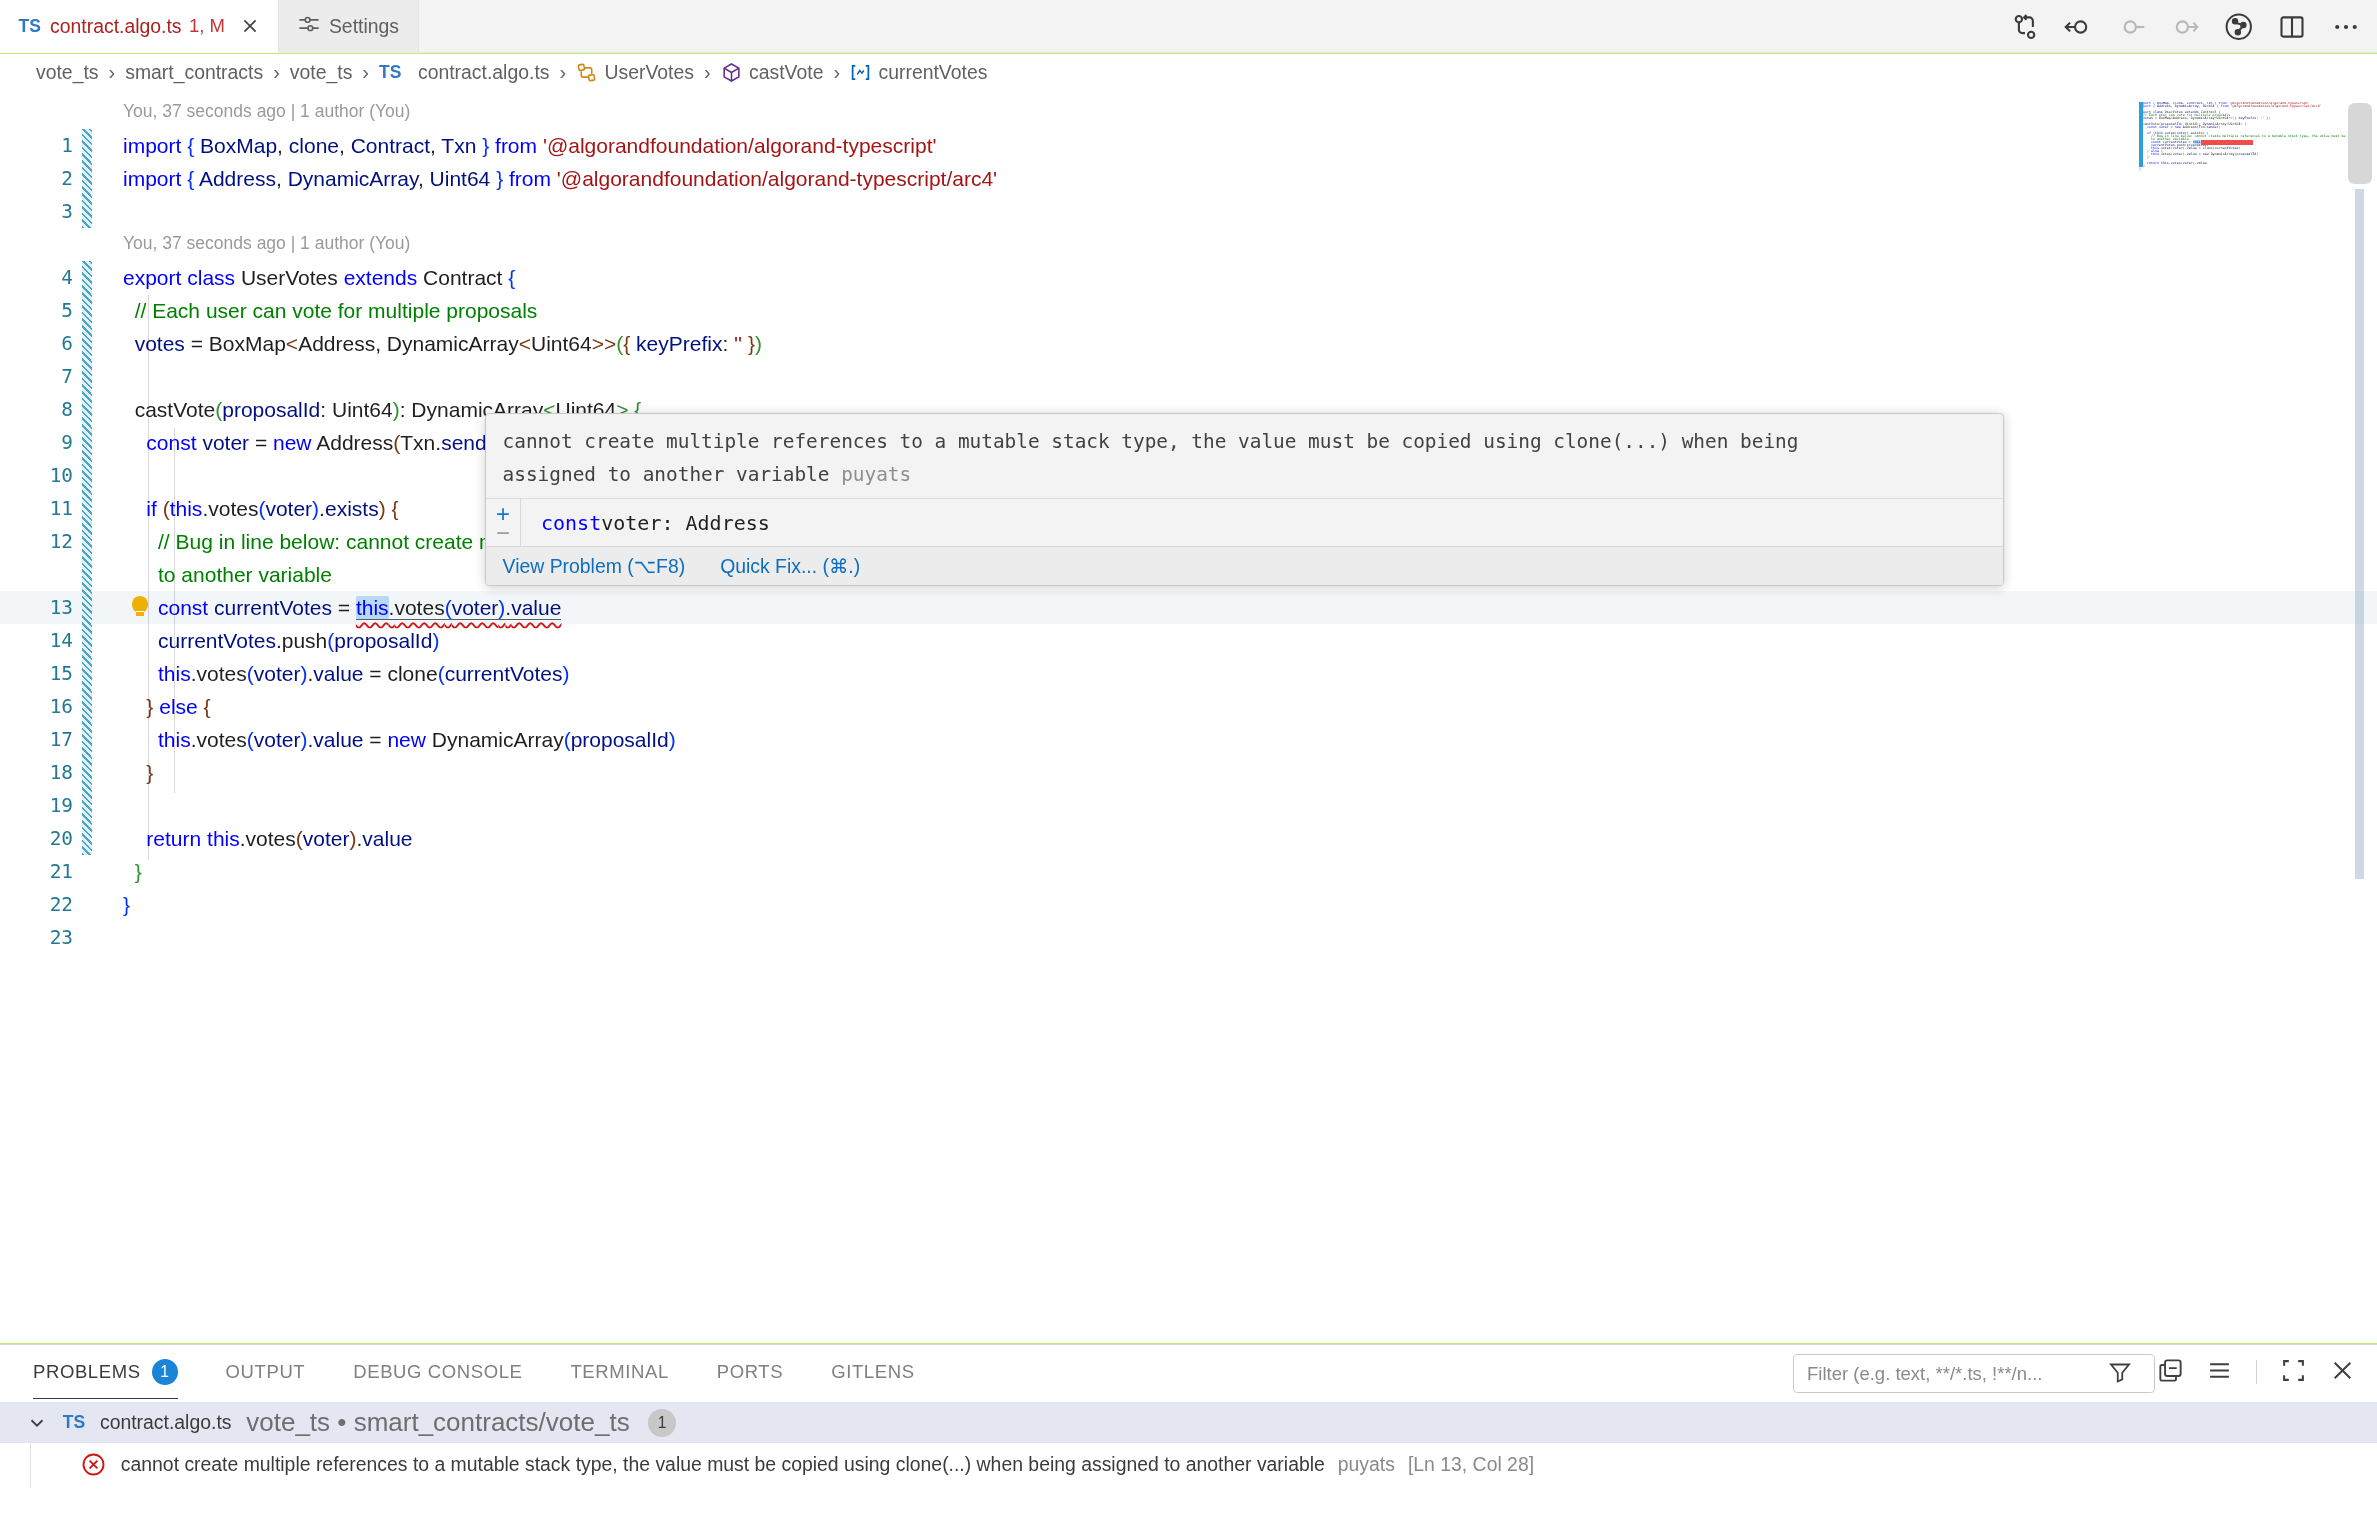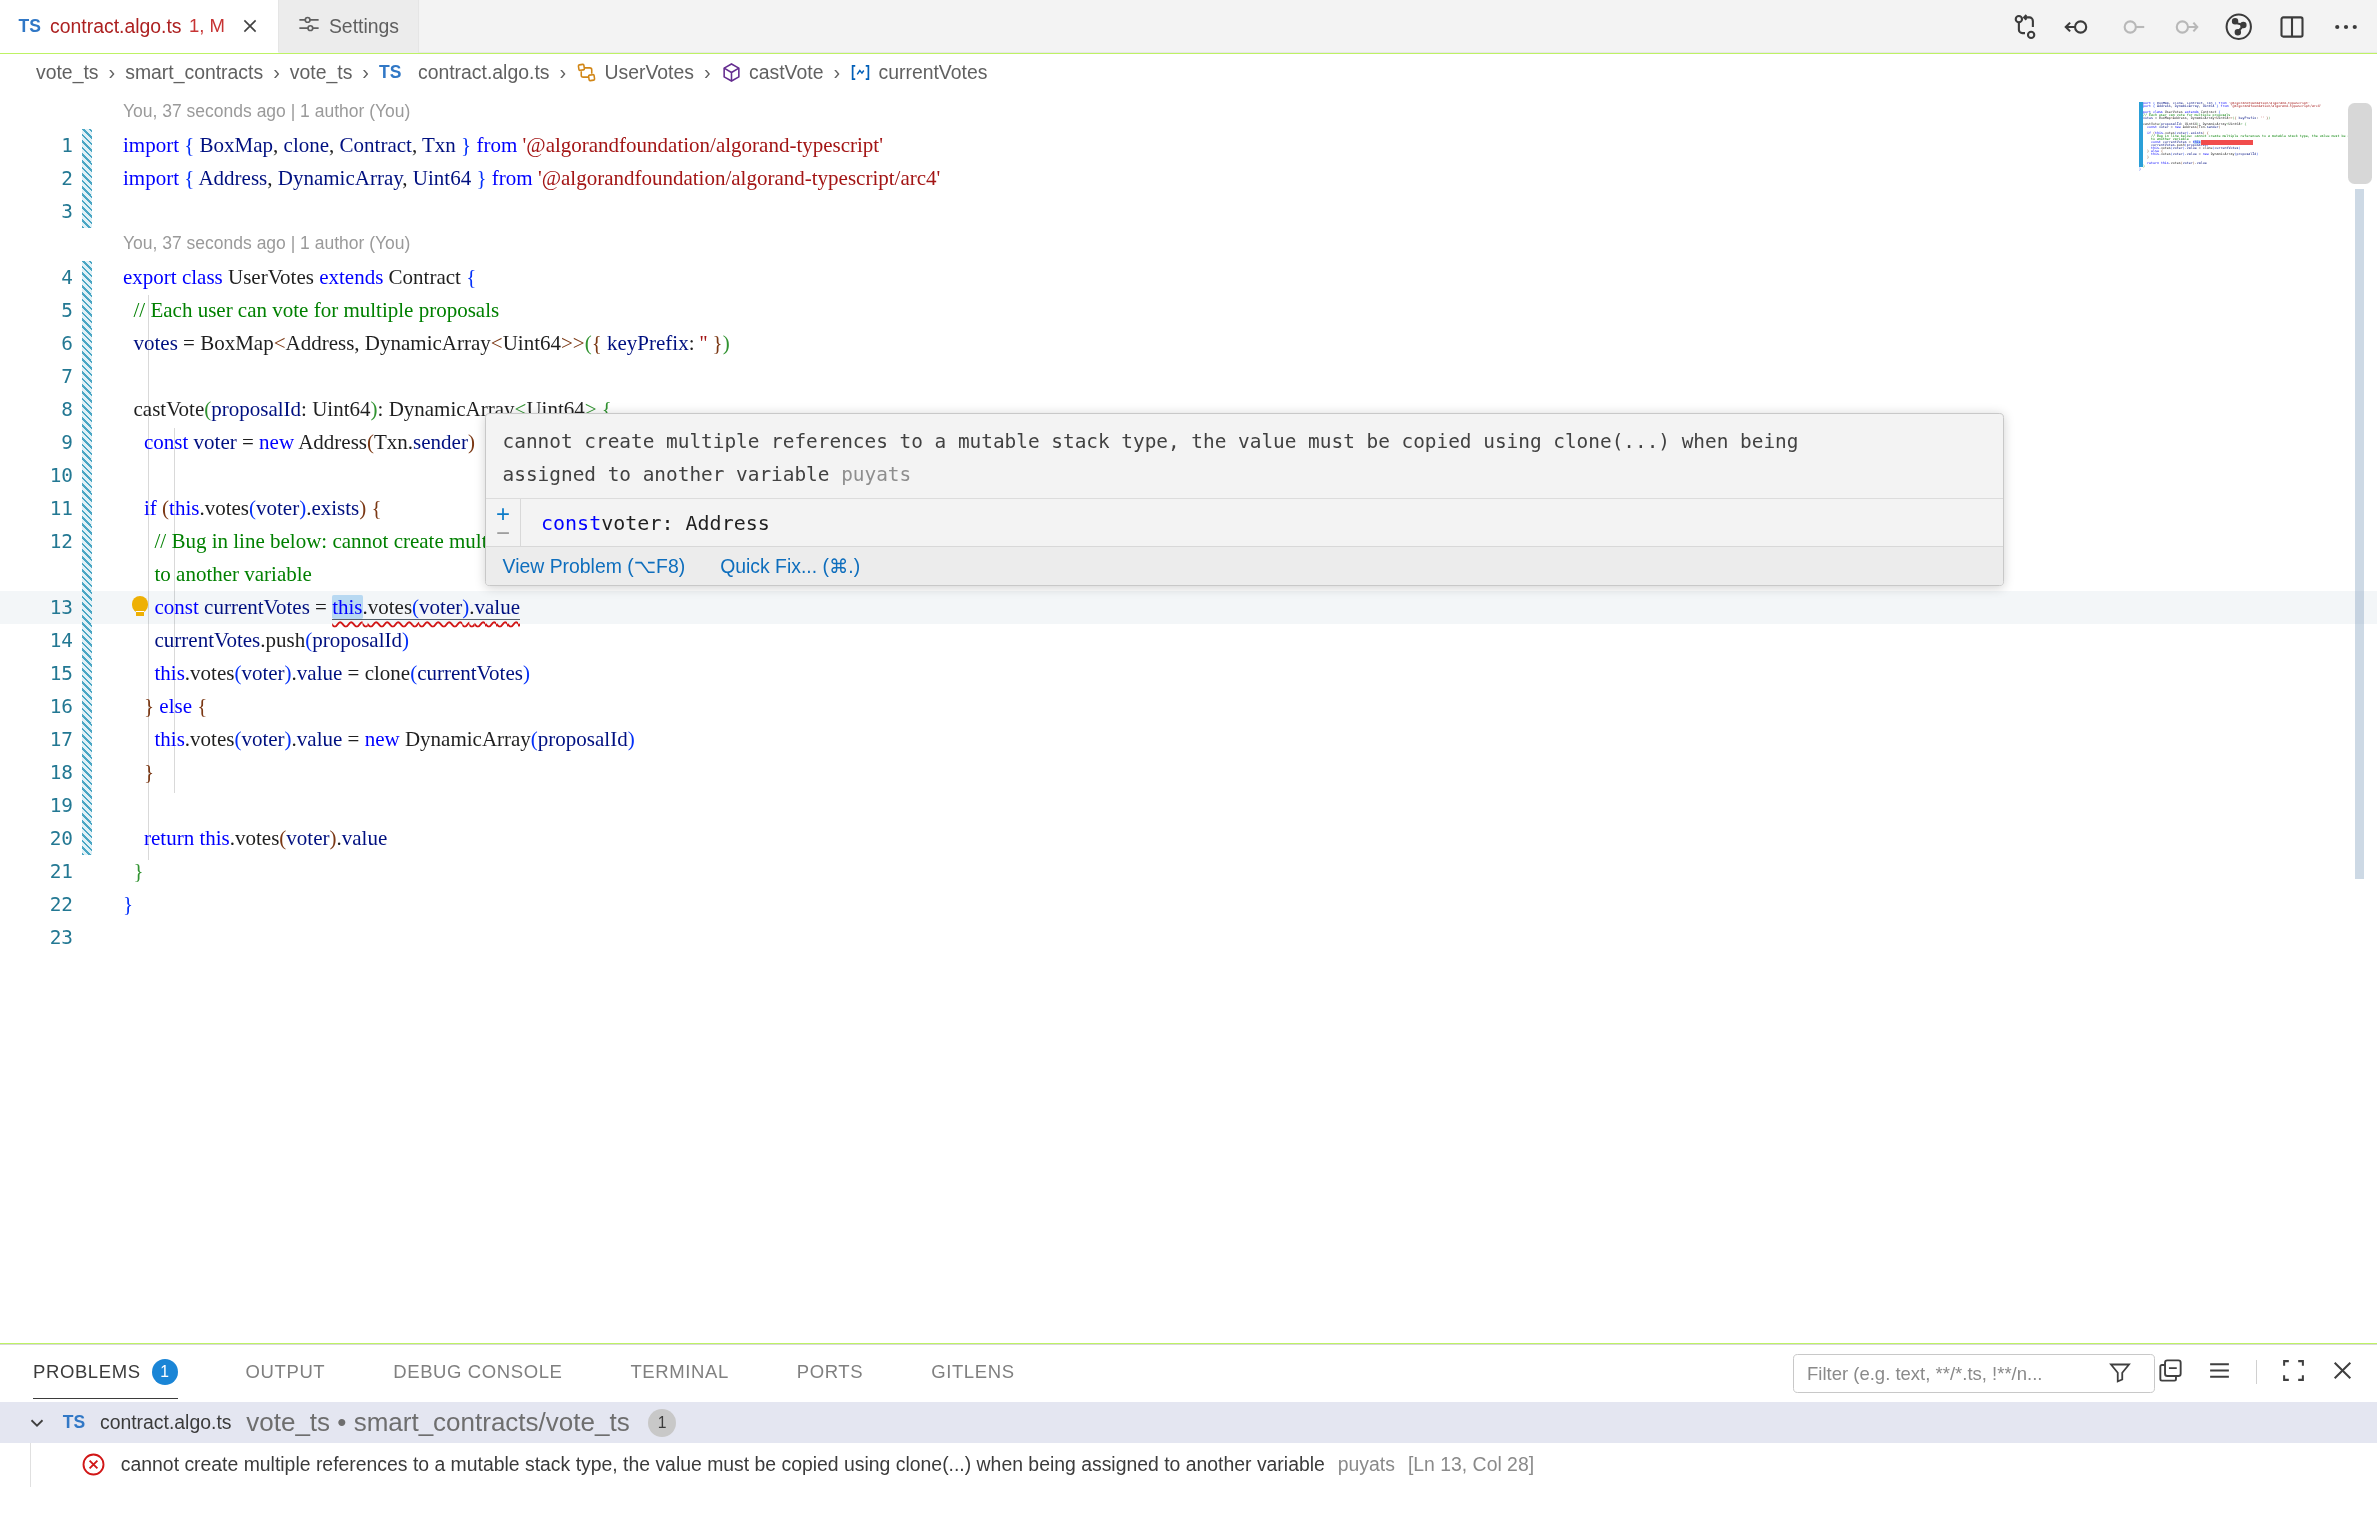--- a/index.html
+++ b/index.html
@@ -33,21 +33,21 @@
   
   #editor { position:absolute; left:0; top:90px; width:2377px; height:1253px; background:#fff; }
   #code-rows { position:absolute; left:0; top:5.5px; width:2377px; }
   .crow { position:relative; height:33px; }
   .crow.cur { background:rgba(90,130,160,0.07); }
   .ln { position:absolute; left:0; top:0; width:73px; text-align:right;
     font-family:"DejaVu Sans Mono", monospace; font-size:19.4px; line-height:33px; color:#237893; }
   .hatch { position:absolute; left:82px; top:0; width:10px; height:33px;
     background:repeating-linear-gradient(45deg,#49a6c4 0,#49a6c4 1.8px,#e1f1f7 1.8px,#e1f1f7 4.6px); }
   .ctext { position:absolute; left:123px; top:0; white-space:pre;
-    font-family:Liberation Serif, serif; font-size:21px; line-height:33px; color:#1f1f1f; }
+    font-family:Liberation Sans, sans-serif; font-size:21px; line-height:33px; color:#1f1f1f; }
   .blame { position:absolute; left:123px; top:0; font-size:17.5px; line-height:31px; color:#9a9a9a; }
   .kw { color:#0000ff; } .cm { color:#008000; } .st { color:#a31515; }
   .id { color:#001080; } .ty { color:#1f1f1f; } .fn { color:#1f1f1f; }
   .pn { color:#1f1f1f; }
   .b1 { color:#0431fa; } .b2 { color:#319331; } .b3 { color:#7b3814; }
   .ag2 { color:#319331; } .ag3 { color:#7b3814; }
   .hlw { background:#b8d9f2; border-radius:1.8px; }
   .errwrap { border-bottom:0.9px solid #55606a;
     text-decoration-line:underline; text-decoration-style:wavy;
     text-decoration-color:#d11616; text-decoration-thickness:1.5px;
@@ -84,21 +84,21 @@
   #mm-changebar { position:absolute; left:2139px; top:102px; width:3.7px; height:65px; background:#2a9fd8; z-index:6; }
   #mm-errhl { position:absolute; left:2201px; top:140px; width:52px; height:4.6px; background:#f14c4c; z-index:6; }
   #scroll-thumb { position:absolute; left:2348px; top:103px; width:24px; height:81px;
     background:rgba(110,110,110,0.28); border-radius:6.5px; z-index:6; }
   #scroll-strip { position:absolute; left:2355px; top:189px; width:9.2px; height:690px;
     background:rgba(130,160,190,0.40); z-index:6; }
   
   #panel { position:absolute; left:0; top:1344px; width:2377px; height:196px;
     background:#fff; border-top:0.9px solid #d8d8d8; }
   #panel-tabs { position:absolute; left:33px; top:0; height:54px; display:flex;
-    align-items:center; gap:68px; font-size:18.5px; letter-spacing:0.6px; color:#808080; }
+    align-items:center; gap:48px; font-size:18.5px; letter-spacing:0.6px; color:#808080; }
   .ptab { display:flex; align-items:center; height:54px; border-bottom:1.8px solid transparent; }
   .ptab.active { color:#3b3b3b; border-bottom-color:#3b3b3b; }
   .pbadge { margin-left:11px; min-width:26px; height:26px; border-radius:13px;
     background:#1a85d6; color:#fff; font-size:15.7px; display:flex;
     align-items:center; justify-content:center; letter-spacing:0; }
   #filter-box { position:absolute; right:222px; top:9.2px; width:362px; height:39px;
     border:0.9px solid #c8c8c8; border-radius:4.6px; background:#fff;
     display:flex; align-items:center; padding:0 22px 0 13px; }
   #filter-box input { border:none; outline:none; flex:1; font-size:18.5px;
     font-family:"Liberation Sans", sans-serif; color:#3b3b3b; background:transparent; }

